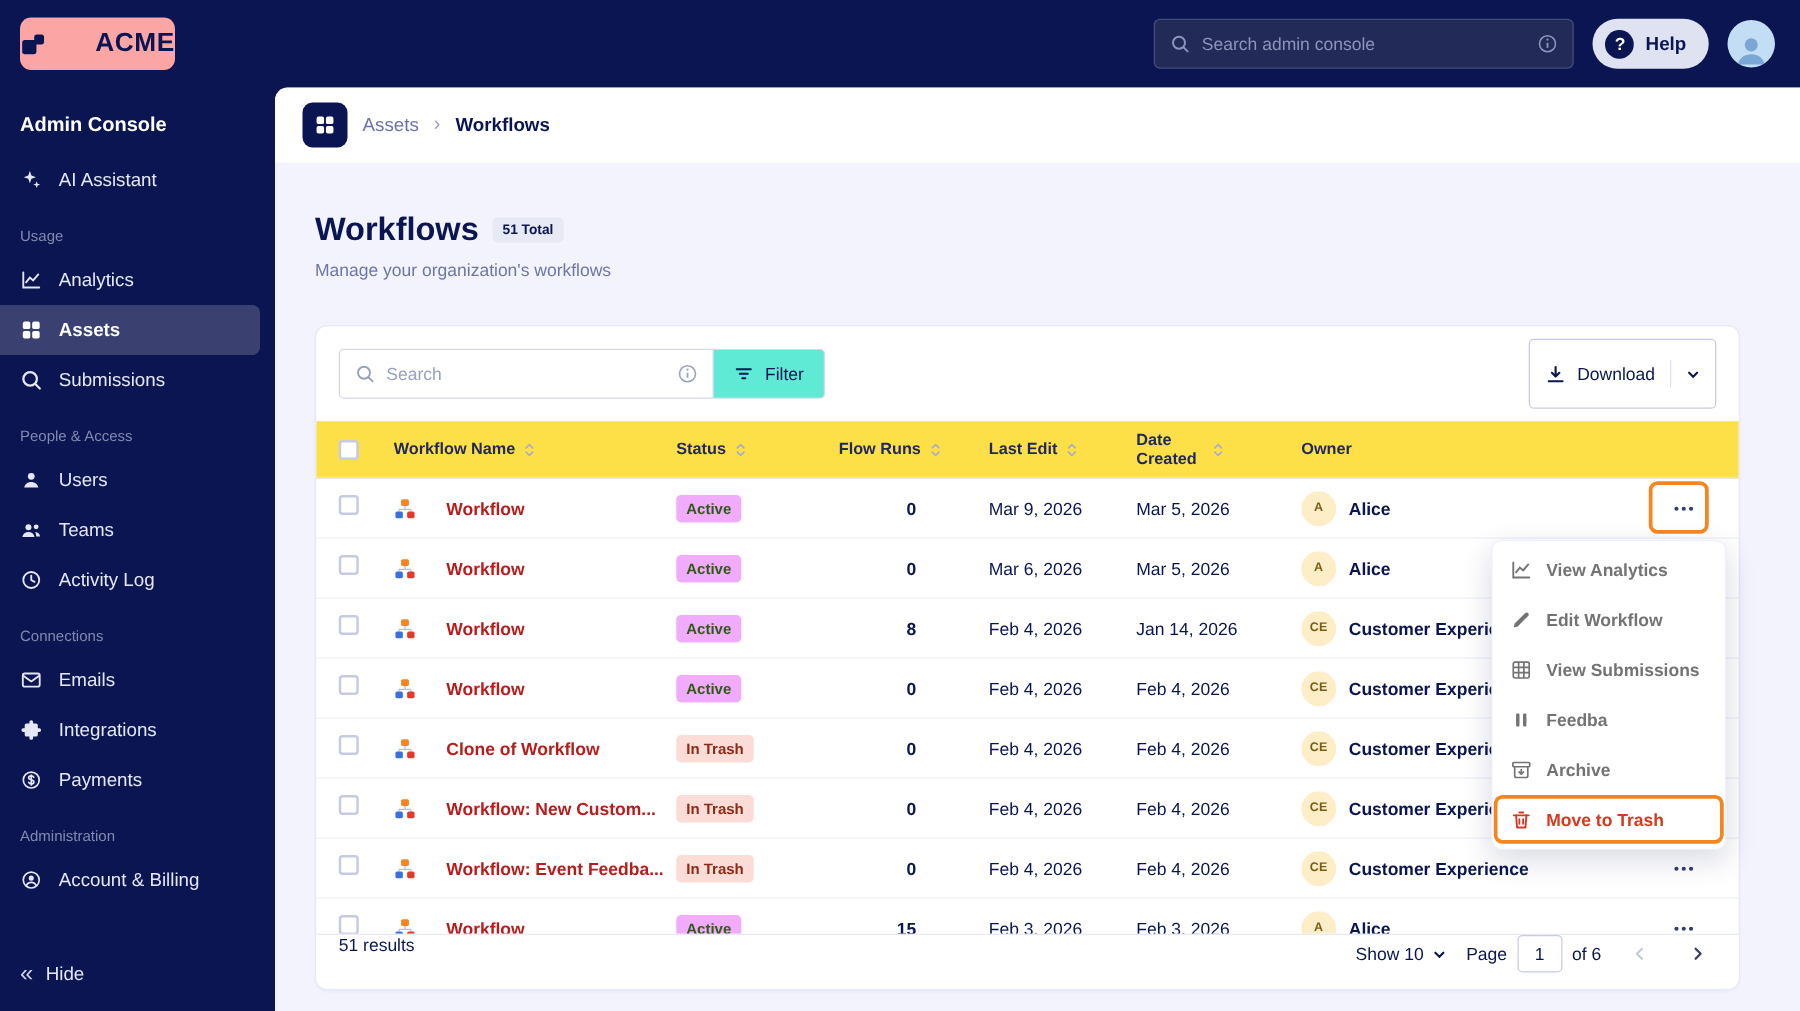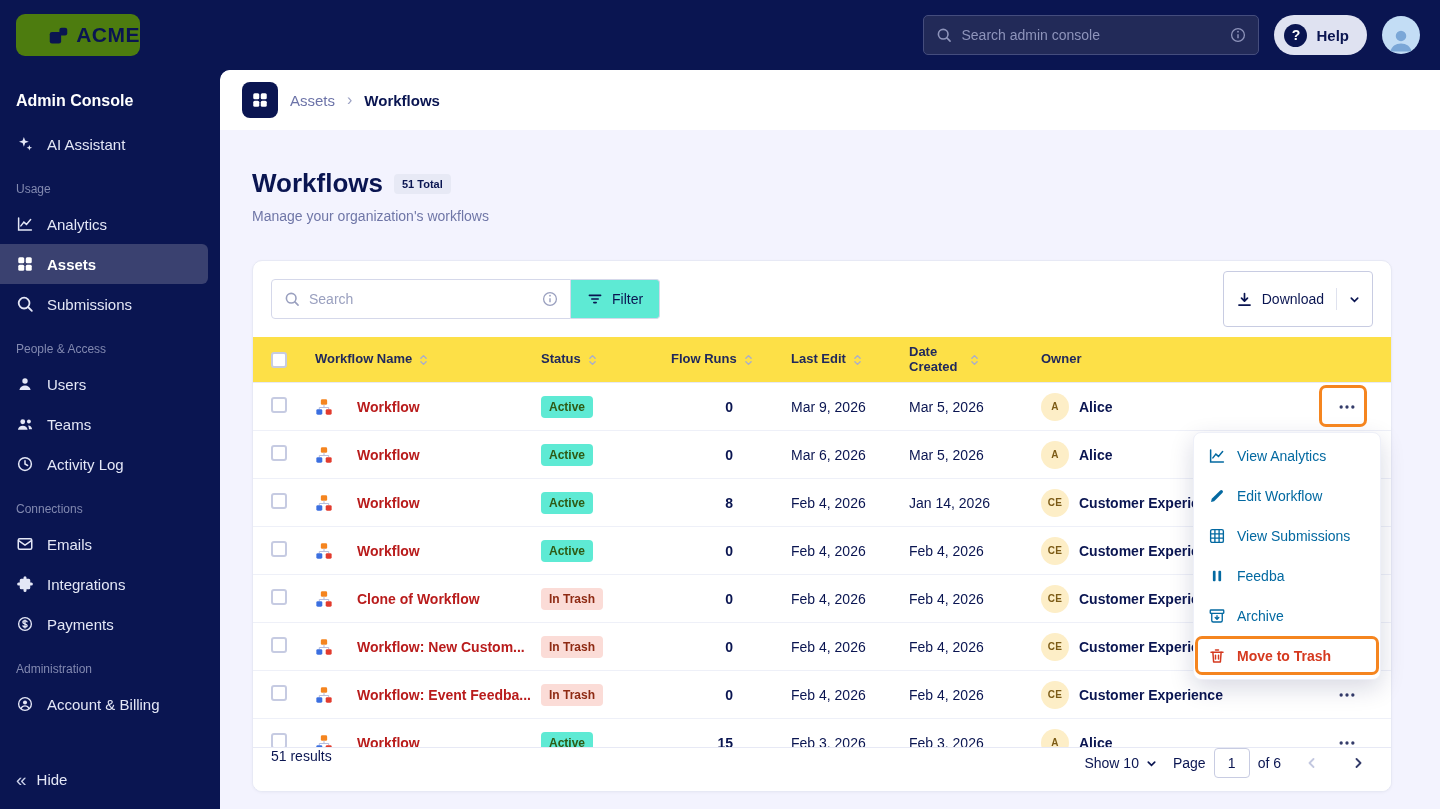--- a/index.html
+++ b/index.html
@@ -2,21 +2,21 @@
 <html><head>
 <meta charset="utf-8">
 <style>
   *{margin:0;padding:0;box-sizing:border-box}
   html,body{width:1440px;height:809px;overflow:hidden}
   body{font-family:"Liberation Sans",sans-serif;background:#0a1551;position:relative;color:#0a1551}
   svg{display:block}
 
   
   .topbar{position:absolute;top:0;left:0;width:1440px;height:70px;display:flex;align-items:center;padding:0 20px 0 16px}
-  .logo{width:124px;height:42px;background:#4d7c0f;border-radius:9px;display:flex;align-items:center;justify-content:flex-end;gap:7px;cursor:pointer}
+  .logo{width:124px;height:42px;background:#fca5a5;border-radius:9px;display:flex;align-items:center;justify-content:space-between;gap:7px;cursor:pointer}
   .logo-text{font-weight:bold;font-size:21px;color:#0a1551;letter-spacing:.5px}
   .topbar-right{margin-left:auto;display:flex;align-items:center;gap:15px}
   .admin-search{width:336px;height:40px;background:#222a58;border:1px solid #454d7d;border-radius:5px;display:flex;align-items:center;padding:0 12px;gap:9px;color:#8e94bb}
   .admin-search input{flex:1;background:transparent;border:none;outline:none;color:#fff;font-size:14px;font-family:inherit}
   .admin-search input::placeholder{color:#8e94bb}
   .help-btn{height:40px;padding:0 18px 0 10px;background:#dfe2f1;border:none;border-radius:20px;display:flex;align-items:center;gap:9px;font-size:15px;font-weight:bold;color:#0a1551;cursor:pointer;font-family:inherit}
   .help-q{width:23px;height:23px;border-radius:50%;background:#0a1551;color:#fff;font-size:14px;font-weight:bold;display:flex;align-items:center;justify-content:center}
   .avatar{width:38px;height:38px;border-radius:50%;background:#c3ddf5;display:flex;align-items:flex-end;justify-content:center;overflow:hidden;cursor:pointer}
 
   
@@ -56,40 +56,40 @@
   .thead{height:46px;background:#fde047;border-bottom:1px solid #e7e9f5;font-size:13px;font-weight:bold;color:#21295c}
   .hcell{display:flex;align-items:center}
   .hcell .lbl{line-height:1.15}
   .hdr-created .lbl{width:54px}
   .hdr-runs{padding-right:34px}
   .sorticon{margin-left:7px;flex:none}
   .cb{width:16px;height:16px;border:2px solid #c6cbe2;border-radius:3px;display:inline-block;background:#fff;cursor:pointer}
 
   .cell-name{display:flex;align-items:center;gap:24px;font-weight:bold;font-size:14px;color:#b91c1c;white-space:nowrap;overflow:hidden;cursor:pointer}
   .badge{display:inline-block;padding:4px 8px;border-radius:4px;font-size:12px;font-weight:bold}
-  .badge.active{background:#5eead4;color:#2f5a14}
+  .badge.active{background:#f0abfc;color:#2f5a14}
   .badge.trash{background:#fbdcd7;color:#8e2a13}
   .cell-runs{font-weight:bold;font-size:14px;text-align:right;padding-right:58px}
   .cell-date{font-size:14px;color:#0a1551}
   .cell-owner{display:flex;align-items:center;gap:10px;font-weight:bold;font-size:14px;white-space:nowrap;overflow:hidden}
   .ini{width:28px;height:28px;border-radius:50%;background:#fdeec7;color:#7c5b16;font-size:10px;font-weight:bold;display:flex;align-items:center;justify-content:center;flex:none;letter-spacing:.3px}
   .cell-actions{display:flex;justify-content:flex-end;padding-right:10px}
   .dots{width:36px;height:28px;border:none;background:none;color:#343c6a;cursor:pointer;display:flex;align-items:center;justify-content:center}
 
   .card-footer{position:absolute;left:0;right:0;bottom:0;height:44px;background:#fff;border-top:1px solid #e7e9f5;display:flex;align-items:flex-start;padding:0 18px;font-size:14px;color:#0a1551;z-index:10}
   .footer-right{margin-left:auto;display:flex;align-items:center;gap:16px}
   .show-select{display:flex;align-items:center;gap:7px;cursor:pointer}
   .page-group{display:flex;align-items:center;gap:8px}
   .page-box{width:36px;height:30px;border:1px solid #c8cce2;border-radius:4px;text-align:center;font-size:14px;color:#0a1551;font-family:inherit;outline:none}
   .pg-btn{width:30px;height:30px;border:none;background:none;display:flex;align-items:center;justify-content:center;cursor:pointer;color:#343c6a}
   .pg-btn.disabled{color:#c3c8e0;cursor:default}
 
   
   .context-menu{position:absolute;left:1193px;top:432px;width:188px;background:#fff;border:1px solid #eef0f8;border-radius:8px;box-shadow:0 8px 24px rgba(10,21,81,.16);padding:3px 0;z-index:50}
-  .menu-item{display:flex;align-items:center;gap:11px;height:40px;padding:0 14px;font-size:14px;font-weight:400;color:#0369a1;cursor:pointer}
+  .menu-item{display:flex;align-items:center;gap:11px;height:40px;padding:0 14px;font-size:14px;font-weight:700;color:#737373;cursor:pointer}
   .menu-item.danger{color:#d5391f;font-weight:bold}
 
   
   .anno{position:absolute;border:3px solid #f5851f;border-radius:7px;z-index:60;pointer-events:none}
   .anno-dots{left:1319px;top:385px;width:48px;height:42px}
   .anno-trash{left:1195px;top:636px;width:184px;height:39px}
 </style>
 </head>
 <body>
 

